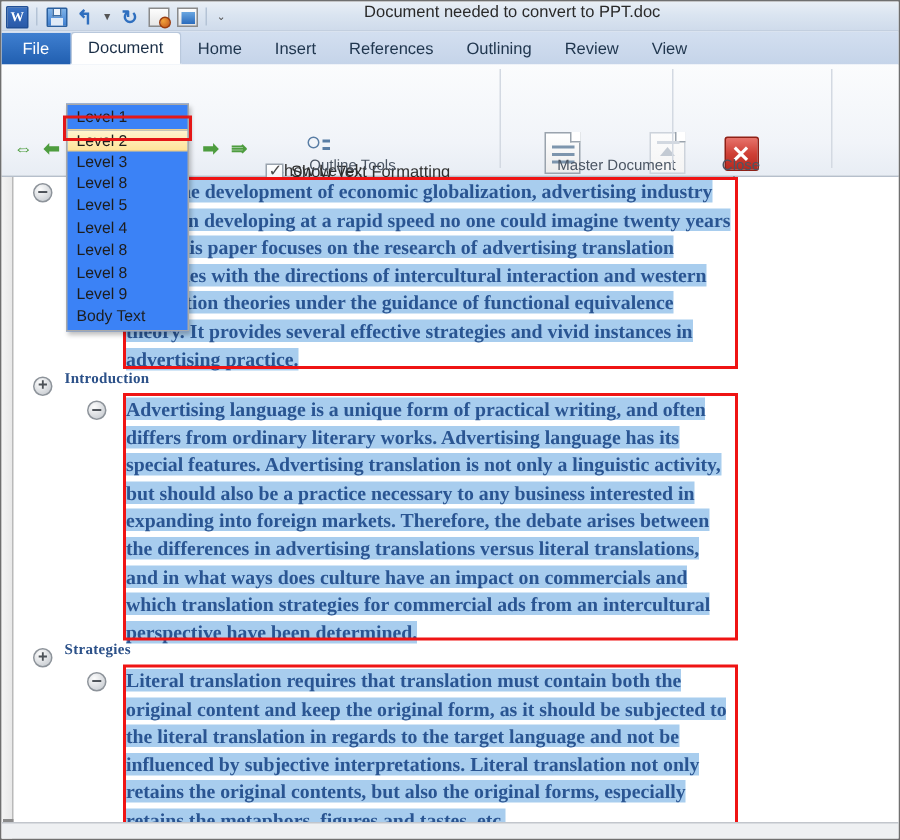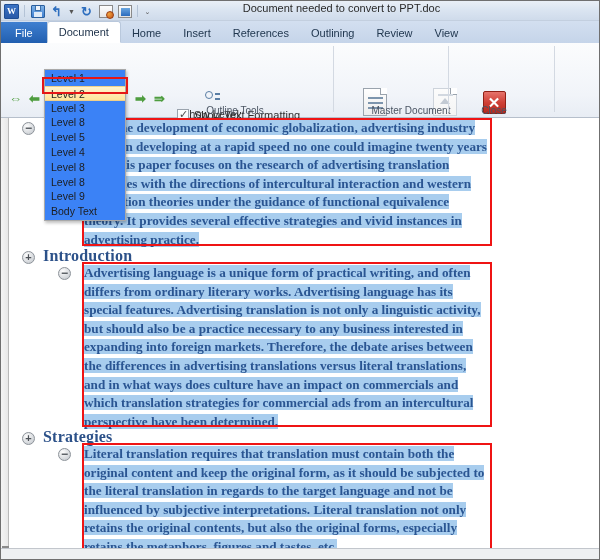--- a/index.html
+++ b/index.html
@@ -453,21 +453,21 @@
     color: #4d5258;
     font-size: 12px;
     line-height: 10px;
     text-align: center;
     font-weight: bold;
   }
 
   .heading {
     position: absolute;
     font-family: "Liberation Serif", serif;
-    font-size: 16px;
+    font-size: 10px;
     font-weight: bold;
     color: #2c5189;
     letter-spacing: 0.2px;
   }
   .para {
     position: absolute;
     font-family: "Liberation Serif", serif;
     font-size: 13.2px;
     font-weight: bold;
     color: #2a5592;

